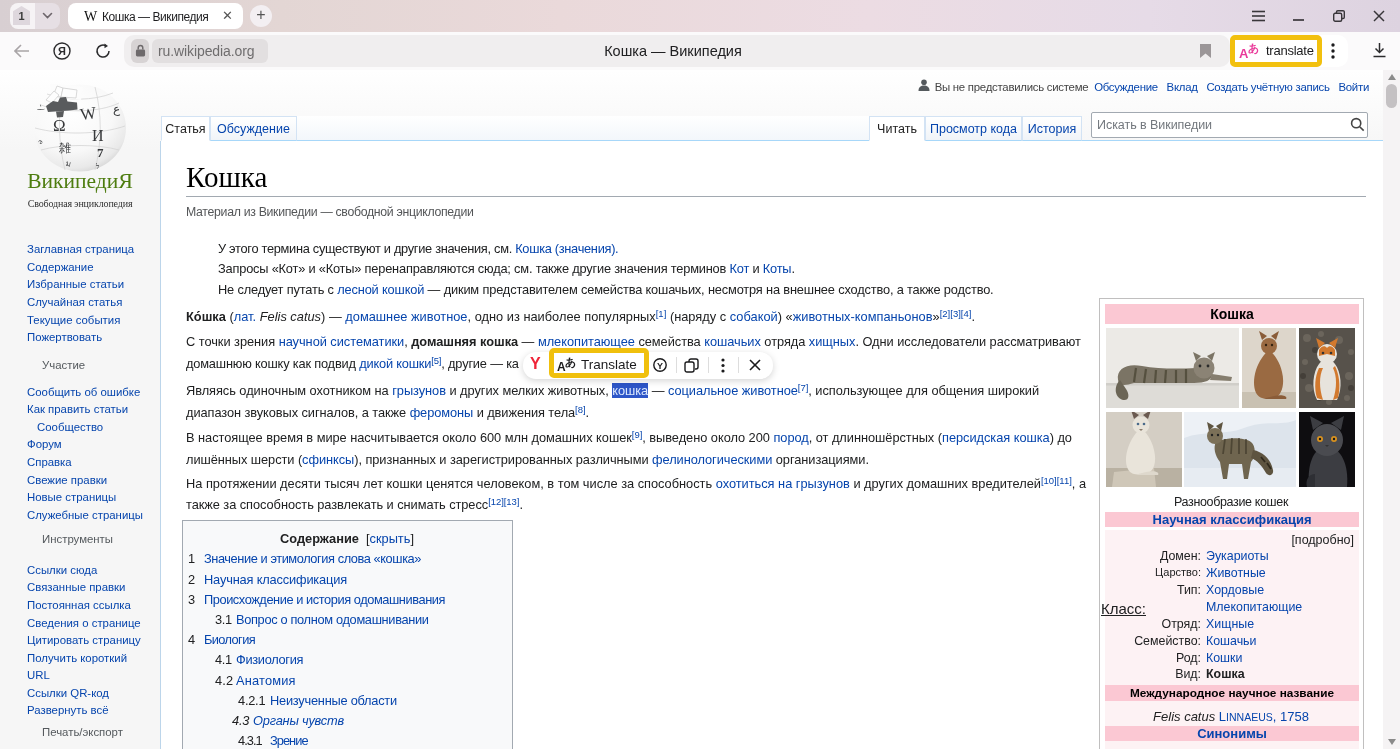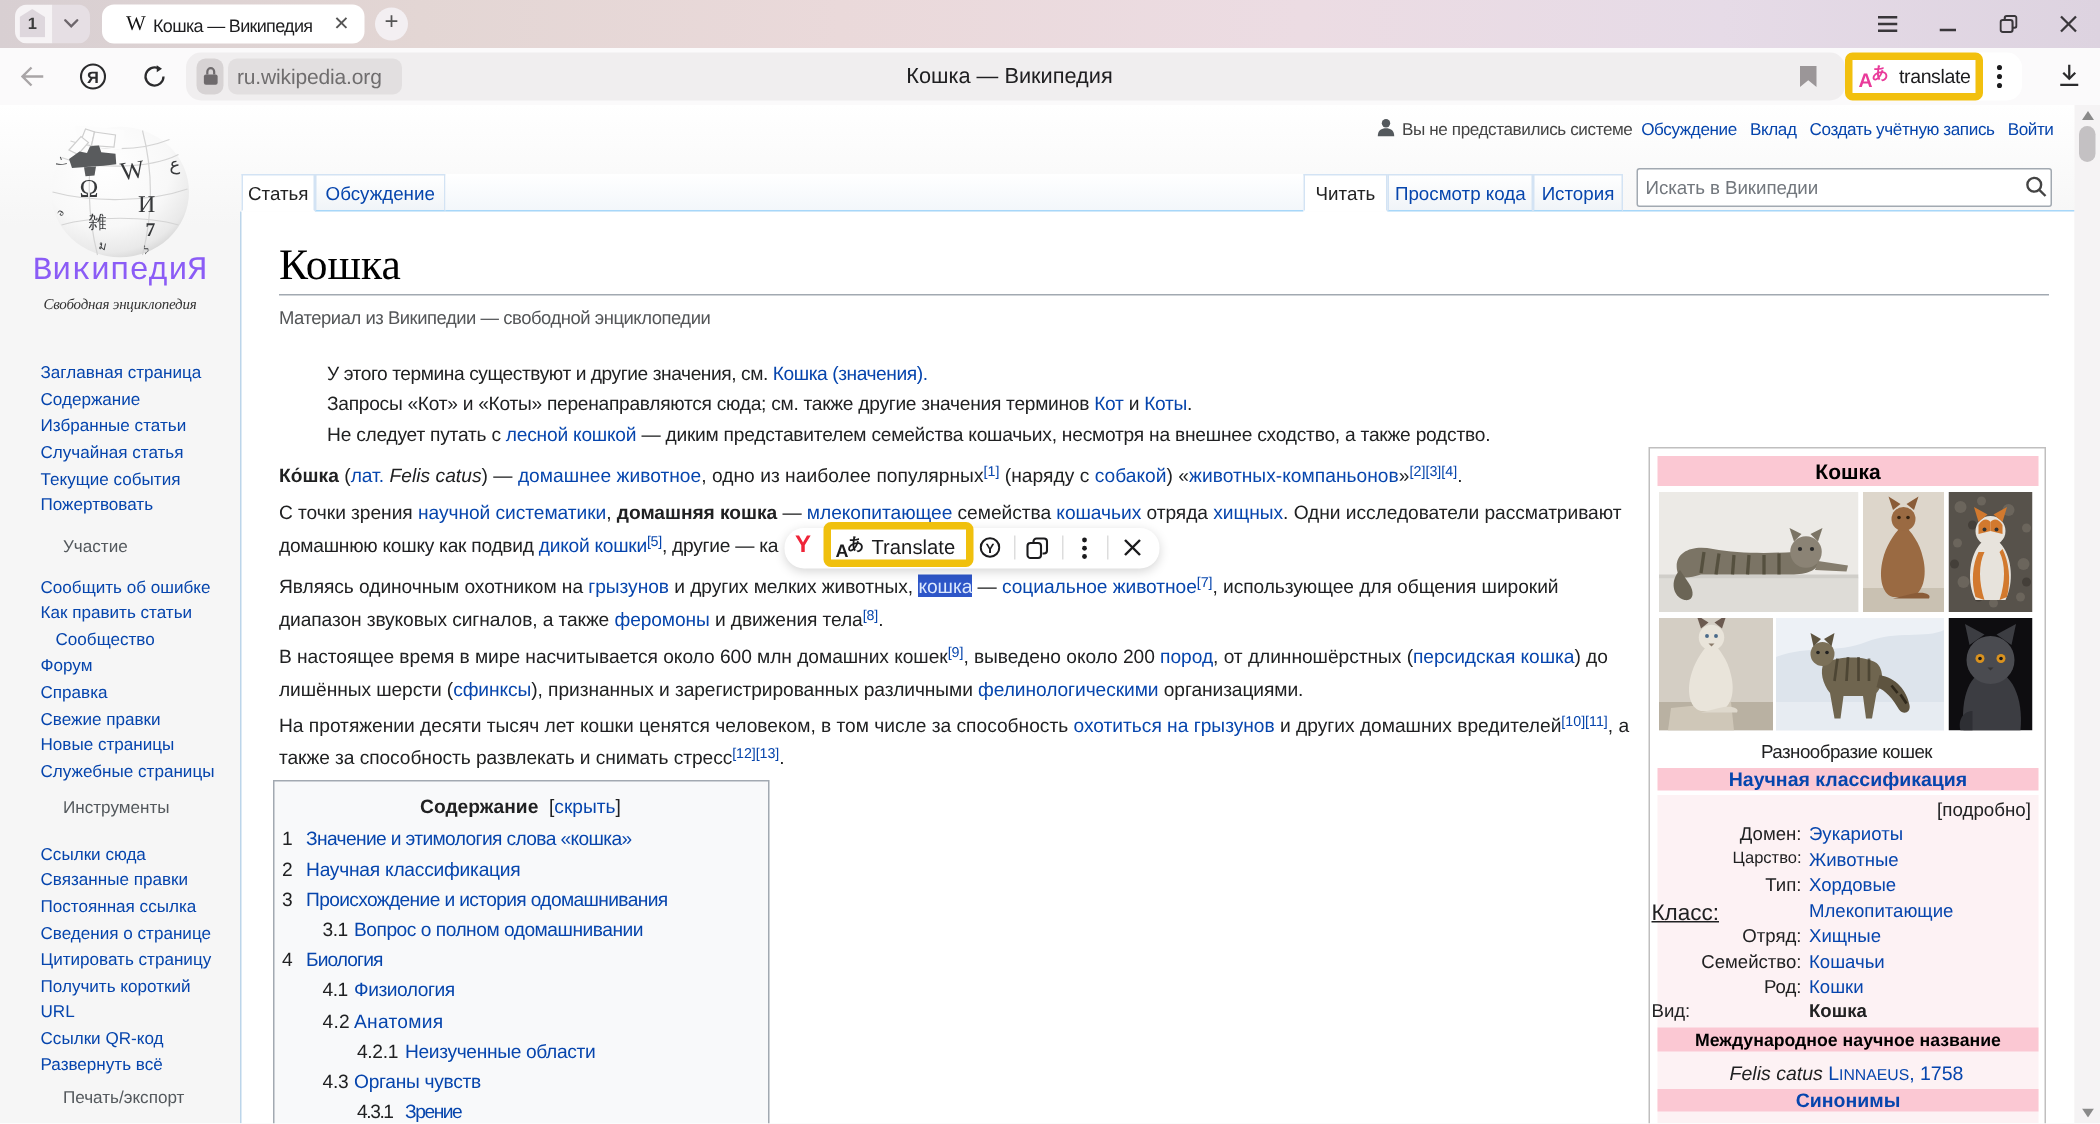--- a/index.html
+++ b/index.html
@@ -174,22 +174,22 @@
       <text x="20" y="47" font-size="17">Ω</text>
       <text x="26" y="68" font-size="12">雑</text>
       <text x="64" y="73" font-size="13" font-weight="bold">7</text>
       <text x="80" y="29" font-size="12">ع</text>
       <text x="5" y="27" font-size="8" transform="rotate(30 9 23)">ン</text>
       <text x="3" y="59" font-size="8" transform="rotate(-55 7 55)">ә</text>
       <text x="33" y="83" font-size="8" transform="rotate(12 38 79)">ม</text>
       <text x="63" y="85" font-size="7">ל</text>
     </g>
   </svg>
-  <div class="abs nw" style="left:80px;top:168px;width:0;text-align:center;"><span style="position:relative;display:inline-block;transform:translateX(-50%);font-family:Liberation Mono, monospace;font-size:21.5px;color:#8b5cf6;" id="wm">Википеди<span style="font-size:22px;">Я</span></span></div>
-  <div class="abs nw" style="left:80px;top:193px;width:0;"><span style="position:relative;display:inline-block;transform:translateX(-50%);font-family:'Liberation Serif',serif;font-style:italic;font-size:10px;color:#333;letter-spacing:-0.15px;" id="tg">Свободная энциклопедия</span></div>
+  <div class="abs nw" style="left:80px;top:168px;width:0;text-align:center;"><span style="position:relative;display:inline-block;transform:translateX(-50%);font-family:Liberation Serif, serif;font-size:21.5px;color:#4d7c0f;" id="wm">Википеди<span style="font-size:22px;">Я</span></span></div>
+  <div class="abs nw" style="left:80px;top:193px;width:0;"><span style="position:relative;display:inline-block;transform:translateX(-50%);font-family:'Liberation Serif',serif;font-size:10px;color:#333;letter-spacing:-0.15px;" id="tg">Свободная энциклопедия</span></div>
 
   <div class="abs nw" style="left:27px;top:239px;"><a class="plink">Заглавная страница</a></div>
   <div class="abs nw" style="left:27px;top:257px;"><a class="plink">Содержание</a></div>
   <div class="abs nw" style="left:27px;top:274px;"><a class="plink">Избранные статьи</a></div>
   <div class="abs nw" style="left:27px;top:292px;"><a class="plink">Случайная статья</a></div>
   <div class="abs nw" style="left:27px;top:310px;"><a class="plink">Текущие события</a></div>
   <div class="abs nw" style="left:27px;top:327px;"><a class="plink">Пожертвовать</a></div>
   <div class="abs nw sbh" style="left:26px;top:359px;">Участие</div>
   <div class="abs nw" style="left:27px;top:382px;"><a class="plink">Сообщить об ошибке</a></div>
   <div class="abs nw" style="left:27px;top:399px;"><a class="plink">Как править статьи</a></div>
@@ -257,21 +257,21 @@
   <div class="abs" style="left:182px;top:520px;width:331px;height:235px;background:#f8f9fa;border:1px solid #a2a9b1;"></div>
   <div class="abs nw" style="left:347px;top:529px;width:0;"><span style="position:relative;display:inline-block;transform:translateX(-50%);font-size:12.8px;color:#202122;"><b>Содержание</b> &nbsp;[<a>скрыть</a>]</span></div>
   <div class="abs nw art" id="t1" style="left:188px;top:551px;letter-spacing:-0.421px;"><span class="tn" style="width:16px;">1</span><a>Значение и этимология слова «кошка»</a></div>
   <div class="abs nw art" id="t2" style="left:188px;top:572px;letter-spacing:-0.158px;"><span class="tn" style="width:16px;">2</span><a>Научная классификация</a></div>
   <div class="abs nw art" id="t3" style="left:188px;top:592px;letter-spacing:-0.427px;"><span class="tn" style="width:16px;">3</span><a>Происхождение и история одомашнивания</a></div>
   <div class="abs nw art" id="t31" style="left:215px;top:612px;letter-spacing:-0.328px;"><span class="tn" style="width:21px;">3.1</span><a>Вопрос о полном одомашнивании</a></div>
   <div class="abs nw art" id="t4" style="left:188px;top:632px;letter-spacing:-0.607px;"><span class="tn" style="width:16px;">4</span><a>Биология</a></div>
   <div class="abs nw art" id="t41" style="left:215px;top:652px;letter-spacing:-0.299px;"><span class="tn" style="width:21px;">4.1</span><a>Физиология</a></div>
   <div class="abs nw art" id="t42" style="left:215px;top:673px;letter-spacing:0.184px;"><span class="tn" style="width:21px;">4.2</span><a>Анатомия</a></div>
   <div class="abs nw art" id="t421" style="left:238px;top:693px;letter-spacing:-0.23px;"><span class="tn" style="width:32px;">4.2.1</span><a>Неизученные области</a></div>
-  <div class="abs nw art" id="t43" style="left:215px;top:713px;letter-spacing:-0.197px;"><span class="tn" style="width:21px;">4.3</span><a>Органы чувств</a></div>
+  <div class="abs nw art" id="t43" style="left:232px;top:713px;letter-spacing:-0.197px;font-style:italic;"><span class="tn" style="width:21px;">4.3</span><a>Органы чувств</a></div>
   <div class="abs nw art" id="t431" style="left:238px;top:733px;letter-spacing:-0.957px;"><span class="tn" style="width:32px;">4.3.1</span><a>Зрение</a></div>
 
   <div class="abs" style="left:1099px;top:298px;width:265px;height:456px;background:#fff;border:1px solid #c0bfbf;"></div>
   <div class="abs" style="left:1105px;top:530px;width:254px;height:219px;background:#fdf2f4;"></div>
   <div class="abs pinkhdr" style="left:1105px;top:304px;width:254px;height:20px;line-height:20px;font-size:14px;">Кошка</div>
 
   <svg class="abs" style="left:1106px;top:328px" width="133" height="80" viewBox="0 0 133 80">
     <rect width="133" height="80" fill="#eceae6"></rect>
     <rect x="0" y="57" width="133" height="23" fill="#dedcd7"></rect>
     <rect x="0" y="55" width="133" height="2.5" fill="#d0cec9"></rect>
@@ -393,21 +393,21 @@
   <div class="abs nw" style="left:1101px;top:583px;width:100px;font-size:12.4px;color:#202122;text-align:right;">Тип:</div>
     <div class="abs nw" style="left:1206px;top:583px;font-size:12.4px;"><a>Хордовые</a></div>
   <div class="abs nw" style="left:1101px;top:600px;width:100px;font-size:15px;color:#202122;text-decoration:underline;">Класс:</div>
     <div class="abs nw" style="left:1206px;top:600px;font-size:12.4px;"><a>Млекопитающие</a></div>
   <div class="abs nw" style="left:1101px;top:617px;width:100px;font-size:12.4px;color:#202122;text-align:right;">Отряд:</div>
     <div class="abs nw" style="left:1206px;top:617px;font-size:12.4px;"><a>Хищные</a></div>
   <div class="abs nw" style="left:1101px;top:634px;width:100px;font-size:12.4px;color:#202122;text-align:right;">Семейство:</div>
     <div class="abs nw" style="left:1206px;top:634px;font-size:12.4px;"><a>Кошачьи</a></div>
   <div class="abs nw" style="left:1101px;top:651px;width:100px;font-size:12.4px;color:#202122;text-align:right;">Род:</div>
     <div class="abs nw" style="left:1206px;top:651px;font-size:12.4px;"><a>Кошки</a></div>
-  <div class="abs nw" style="left:1101px;top:667px;width:100px;font-size:12.4px;color:#202122;text-align:left;">Вид:</div>
+  <div class="abs nw" style="left:1101px;top:667px;width:100px;font-size:12.4px;color:#202122;text-align:right;">Вид:</div>
     <div class="abs nw" style="left:1206px;top:667px;font-size:12.4px;color:#202122;font-weight:bold;">Кошка</div>
   <div class="abs pinkhdr" style="left:1105px;top:685px;width:254px;height:16px;line-height:16px;font-size:11.8px;">Международное научное название</div>
   <div class="abs nw" style="left:1231px;top:707px;width:0;"><span style="position:relative;display:inline-block;transform:translateX(-50%);font-size:13px;color:#202122;"><i>Felis catus</i> <a><span style="font-size:13px;">L</span><span style="font-size:10.5px;">INNAEUS</span>, 1758</a></span></div>
   <div class="abs pinkhdr" style="left:1105px;top:726px;width:254px;height:15px;line-height:15px;"><a style="font-size:13px;">Синонимы</a></div>
 
   <div class="abs" style="left:523px;top:352px;width:250px;height:26.5px;background:#fff;border-radius:13px;box-shadow:0 2px 7px rgba(0,0,0,0.17);"></div>
   <div class="abs nw" style="left:530px;top:355px;font-size:16px;font-weight:bold;color:#ef2438;">Y</div>
   <div class="abs" style="left:549px;top:348px;width:100px;height:30px;border:5px solid #f0c00d;background:#fff;border-radius:5px;"></div>
   <svg class="abs" style="left:557px;top:355px" width="22" height="18" viewBox="0 0 22 18">
       <text x="0" y="16" font-size="12" font-weight="bold" fill="#1b1b1d" font-family="Liberation Sans">A</text>

